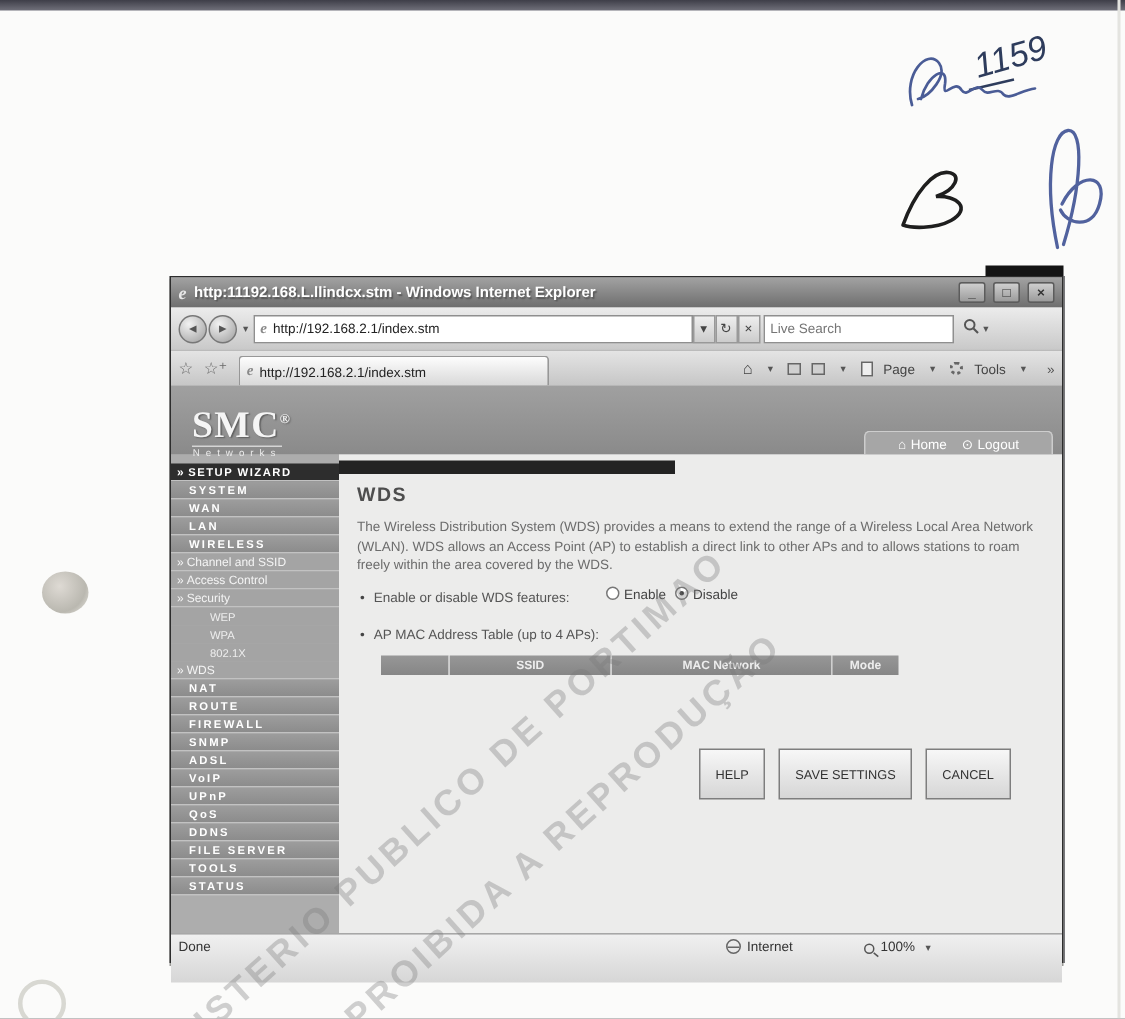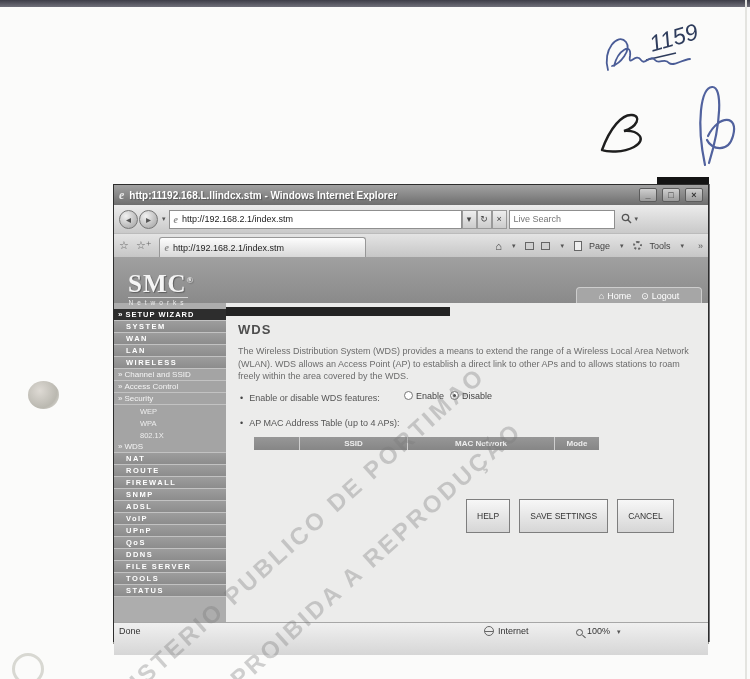--- a/index.html
+++ b/index.html
@@ -41,21 +41,21 @@
   .navbar { height:28px; background:linear-gradient(#ececec,#c9c9c9); display:flex; align-items:center; padding:0 5px; position:relative; }
   .nav-circle { width:19px; height:19px; border-radius:50%; border:1px solid #777;
                 background:radial-gradient(circle at 35% 30%, #f2f2f2, #9e9e9e); color:#555; font-size:10px;
                 display:flex; align-items:center; justify-content:center; margin-right:1px; }
   .tiny-caret { font-size:7px; color:#555; margin:0 3px; }
   .address-field { width:293px; height:19px; background:#fff; border:1px solid #8f8f8f; display:flex;
                    align-items:center; gap:4px; padding:0 4px; font-size:9px; color:#222; }
   .addr-ie { font-family:"Liberation Serif",serif; font-style:italic; font-weight:bold; color:#8a8a8a; font-size:10px; }
   .sq-btn { width:15px; height:19px; border:1px solid #999; background:linear-gradient(#eee,#ccc);
             font-size:9px; color:#444; display:flex; align-items:center; justify-content:center; }
-  .search-field { width:106px; height:19px; background:#fff; border:1px solid #8f8f8f; display:flex;
+  .search-field { width:127px; height:19px; background:#fff; border:1px solid #8f8f8f; display:flex;
                   align-items:center; padding:0 4px; margin-left:2px; }
   .search-field input { border:none; outline:none; width:100%; font-size:9px; color:#333;
                         font-family:"Liberation Sans",sans-serif; background:transparent; }
   .mag { margin-left:6px; }
 
   .tabsrow { height:24px; background:linear-gradient(#e4e4e4,#c6c6c6); display:flex; align-items:center;
              padding:0 5px; font-size:9px; color:#333; position:relative; border-top:1px solid #bbb; }
   .star { color:#6a6a6a; font-size:11px; margin-right:7px; }
   .tab { width:207px; height:20px; margin-top:3px; background:linear-gradient(#fdfdfd,#d8d8d8);
          border:1px solid #979797; border-bottom:none; border-radius:3px 3px 0 0; display:flex;

